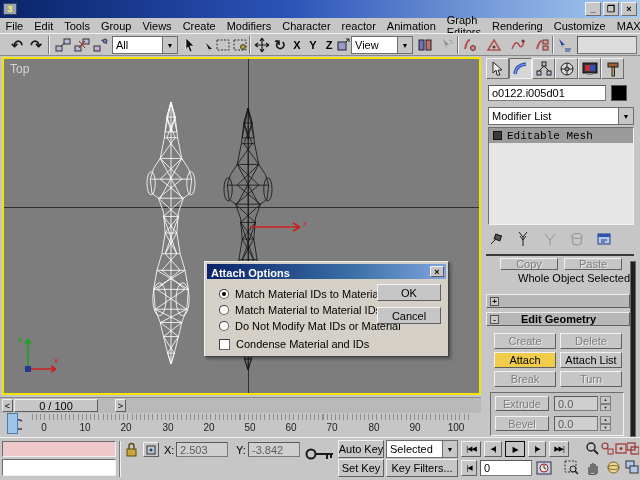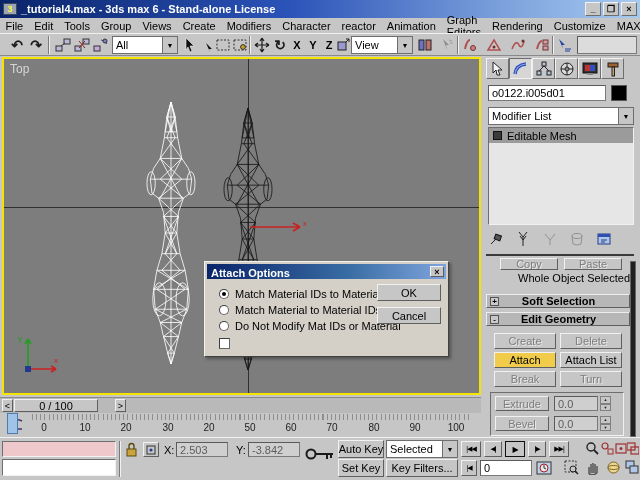--- a/index.html
+++ b/index.html
@@ -6,21 +6,21 @@
   html,body { width:640px; height:480px; overflow:hidden; background:#000; }
   #app {
     position:relative; width:640px; height:480px;
     font-family:"Liberation Sans", sans-serif; font-size:11px; color:#000;
     background:#c6c6c6;
   }
   
   .raised { border-top:1px solid #f1f1f1; border-left:1px solid #f1f1f1;
             border-right:1px solid #6e6e6e; border-bottom:1px solid #6e6e6e; background:#c6c6c6; }
   .sunken { border-top:1px solid #6e6e6e; border-left:1px solid #6e6e6e;
-            border-right:1px solid #f1f1f1; border-bottom:1px solid #f1f1f1; }
+            border-right:1px solid #f1f1f1; border-bottom:1px solid #f1f1f1;font-family:Liberation Mono, monospace; }
   .btn { position:absolute; display:flex; align-items:center; justify-content:center;
          background:#c6c6c6; border-top:1px solid #f1f1f1; border-left:1px solid #f1f1f1;
          border-right:1px solid #5f5f5f; border-bottom:1px solid #5f5f5f;
          font-size:11px; cursor:default; white-space:nowrap; }
   .btn.disabled { color:#7e7e7e; text-shadow:1px 1px 0 #e9e9e9; }
   .field { position:absolute; background:#fff; border:1px solid #7a7a7a;
            border-top-color:#5a5a5a; border-left-color:#5a5a5a;
            padding:1px 3px; overflow:hidden; white-space:nowrap; }
   .icon16 { position:absolute; width:18px; height:18px; display:flex;
             align-items:center; justify-content:center; }
@@ -134,21 +134,20 @@
         <ellipse cx="59" cy="100" rx="5" ry="14"></ellipse>
         <ellipse cx="21" cy="240" rx="8" ry="20"></ellipse>
         <ellipse cx="49" cy="240" rx="8" ry="20"></ellipse>
         <path d="M35,2 L28,38 L42,38 Z M30,20 L35,38 L40,20"></path>
       </g>
     </defs>
   </svg>
 
   <div id="titlebar">
     <div id="app-icon">3</div>
-    <span>_tutorial4.max - 3ds max 6 - Stand-alone License</span>
     <div id="winbtns">
       <div class="winbtn raised">_</div>
       <div class="winbtn raised">❐</div>
       <div class="winbtn raised">×</div>
     </div>
   </div>
 
   <div id="menubar">
     <span class="menu-item">File</span>
     <span class="menu-item">Edit</span>
@@ -404,21 +403,20 @@
     </div>
 
     <div style="position:absolute;left:4px;top:198px;width:148px;border-top:2px solid #3a3a3a"></div>
 
     <div class="btn disabled" style="left:18px;top:202px;width:58px;height:12px;overflow:hidden">Copy</div>
     <div class="btn disabled" style="left:82px;top:202px;width:58px;height:12px;overflow:hidden">Paste</div>
     <div style="position:absolute;left:4px;top:216px;width:144px;text-align:right">Whole Object Selected</div>
 
     <div class="rollout" style="top:238px">
       <span class="pm">+</span>
-      <span class="rtitle">Soft Selection</span>
     </div>
     <div class="rollout" style="top:256px">
       <span class="pm">-</span>
       <span class="rtitle">Edit Geometry</span>
     </div>
 
     <div class="btn disabled" style="left:12px;top:277px;width:62px;height:16px">Create</div>
     <div class="btn disabled" style="left:78px;top:277px;width:62px;height:16px">Delete</div>
     <div class="btn" style="left:12px;top:296px;width:62px;height:16px;background:#f0cc4a">Attach</div>
     <div class="btn" style="left:78px;top:296px;width:62px;height:16px">Attach List</div>
@@ -583,18 +581,19 @@
     <div class="radio-row" style="left:14px;top:42px">
       <span class="radio"></span>
       <span>Match Material to Material IDs</span>
     </div>
     <div class="radio-row" style="left:14px;top:58px">
       <span class="radio"></span>
       <span>Do Not Modify Mat IDs or Material</span>
     </div>
     <div class="check-row" style="left:14px;top:76px">
       <span class="checkbox"></span>
+      <span>Condense Material and IDs</span>
     </div>
     <div class="btn" style="left:172px;top:22px;width:64px;height:17px">OK</div>
     <div class="btn" style="left:172px;top:45px;width:64px;height:17px">Cancel</div>
   </div>
 
 </div>
 
 </body></html>

